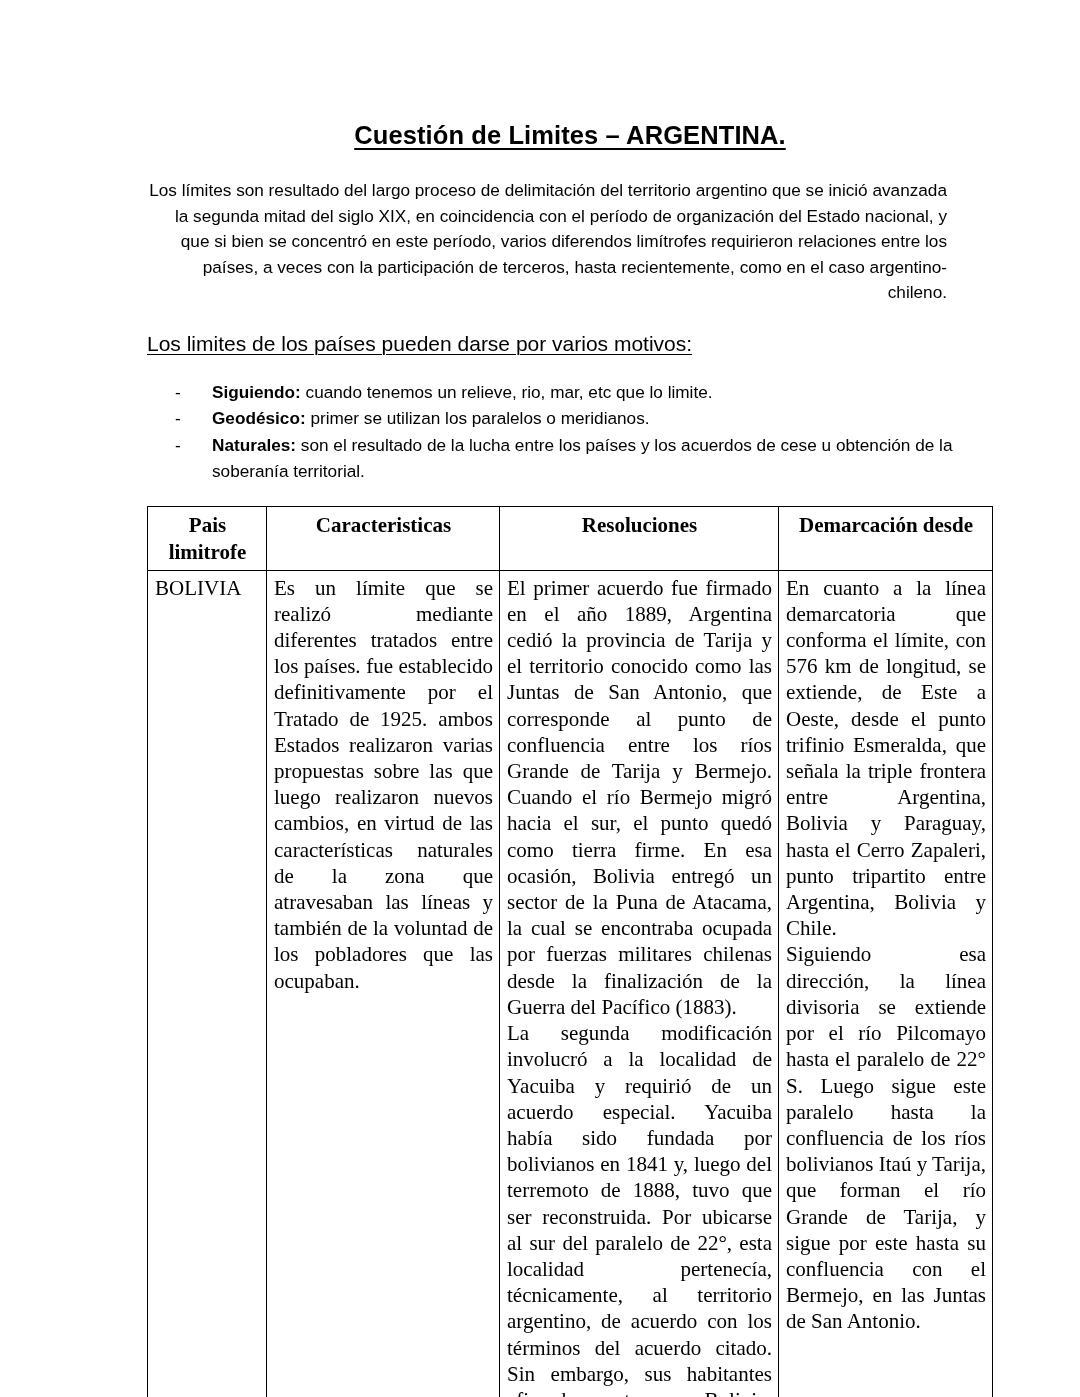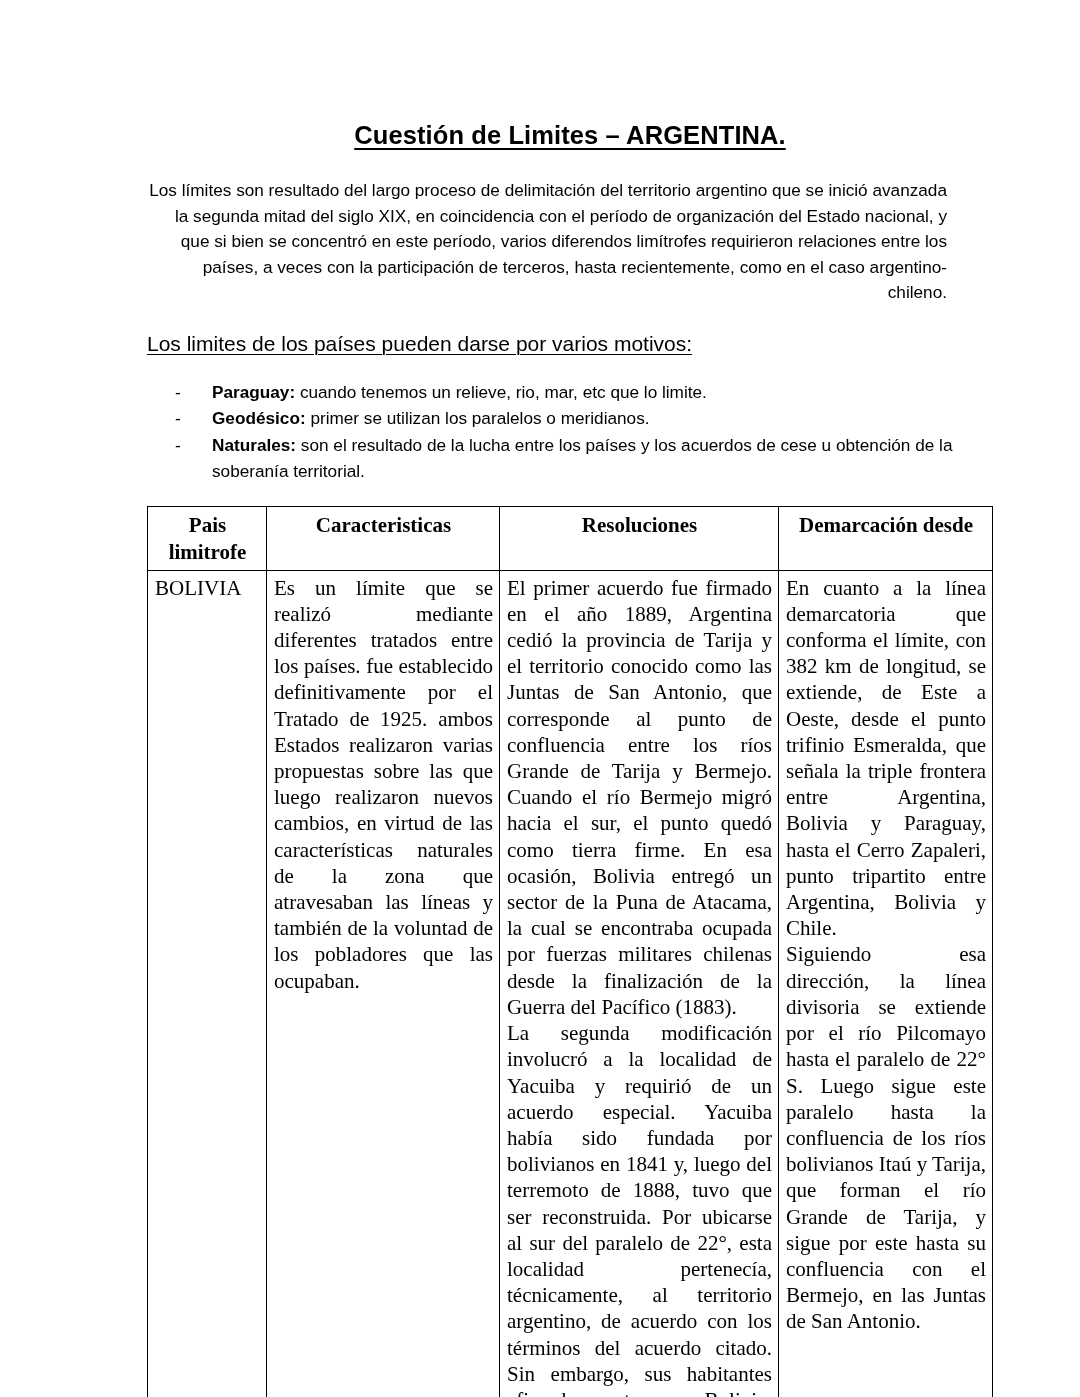--- a/index.html
+++ b/index.html
@@ -142,21 +142,21 @@
   <div class="content">
 
     <h1 class="doc-title"><span class="u">Cuestión de Limites – ARGENTINA.</span></h1>
 
     <p class="intro">Los límites son resultado del largo proceso de delimitación del territorio argentino que se inició avanzada la segunda mitad del siglo XIX, en coincidencia con el período de organización del Estado nacional, y que si bien se concentró en este período, varios diferendos limítrofes requirieron relaciones entre los países, a veces con la participación de terceros, hasta recientemente, como en el caso argentino-chileno.</p>
 
     <p class="lead"><span>Los limites de los países pueden darse por varios motivos:</span></p>
 
     <ul class="dash-list">
       <li class="dash-item">
-        <span class="dash-marker">-</span><b>Paraguay:</b><span> cuando tenemos un relieve, rio, mar, etc que lo limite.</span>
+        <span class="dash-marker">-</span><b>Siguiendo:</b><span> cuando tenemos un relieve, rio, mar, etc que lo limite.</span>
       </li>
       <li class="dash-item">
         <span class="dash-marker">-</span><b>Geodésico:</b><span> primer se utilizan los paralelos o meridianos.</span>
       </li>
       <li class="dash-item">
         <span class="dash-marker">-</span><b>Naturales:</b><span> son el resultado de la lucha entre los países y los acuerdos de cese u obtención de la soberanía territorial.</span>
       </li>
     </ul>
 
     <div class="tbl-wrap">
@@ -179,21 +179,21 @@
           <tr>
             <td class="cell-pais">BOLIVIA</td>
             <td class="cell-justify">
               <p>Es un límite que se realizó mediante diferentes tratados entre los países. fue establecido definitivamente por el Tratado de 1925. ambos Estados realizaron varias propuestas sobre las que luego realizaron nuevos cambios, en virtud de las características naturales de la zona que atravesaban las líneas y también de la voluntad de los pobladores que las ocupaban.</p>
             </td>
             <td class="cell-justify">
               <p>El primer acuerdo fue firmado en el año 1889, Argentina cedió la provincia de Tarija y el territorio conocido como las Juntas de San Antonio, que corresponde al punto de confluencia entre los ríos Grande de Tarija y Bermejo. Cuando el río Bermejo migró hacia el sur, el punto quedó como tierra firme. En esa ocasión, Bolivia entregó un sector de la Puna de Atacama, la cual se encontraba ocupada por fuerzas militares chilenas desde la finalización de la Guerra del Pacífico (1883).</p>
               <p>La segunda modificación involucró a la localidad de Yacuiba y requirió de un acuerdo especial. Yacuiba había sido fundada por bolivianos en 1841 y, luego del terremoto de 1888, tuvo que ser reconstruida. Por ubicarse al sur del paralelo de 22°, esta localidad pertenecía, técnicamente, al territorio argentino, de acuerdo con los términos del acuerdo citado. Sin embargo, sus habitantes afirmaban pertenecer a Bolivia,</p>
             </td>
             <td class="cell-justify">
-              <p>En cuanto a la línea demarcatoria que conforma el límite, con 382 km de longitud, se extiende, de Este a Oeste, desde el punto trifinio Esmeralda, que señala la triple frontera entre Argentina, Bolivia y Paraguay, hasta el Cerro Zapaleri, punto tripartito entre Argentina, Bolivia y Chile.</p>
+              <p>En cuanto a la línea demarcatoria que conforma el límite, con 576 km de longitud, se extiende, de Este a Oeste, desde el punto trifinio Esmeralda, que señala la triple frontera entre Argentina, Bolivia y Paraguay, hasta el Cerro Zapaleri, punto tripartito entre Argentina, Bolivia y Chile.</p>
               <p>Siguiendo esa dirección, la línea divisoria se extiende por el río Pilcomayo hasta el paralelo de 22° S. Luego sigue este paralelo hasta la confluencia de los ríos bolivianos Itaú y Tarija, que forman el río Grande de Tarija, y sigue por este hasta su confluencia con el Bermejo, en las Juntas de San Antonio.</p>
             </td>
           </tr>
         </tbody>
       </table>
     </div>
 
   </div>
 </div>
 

